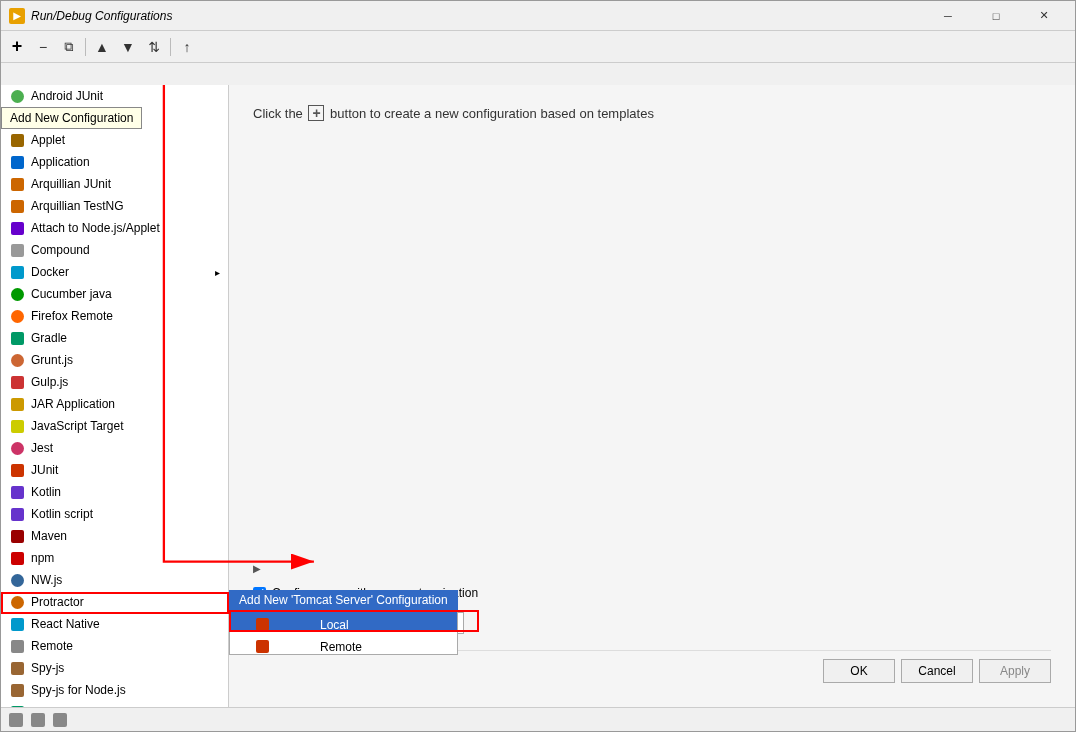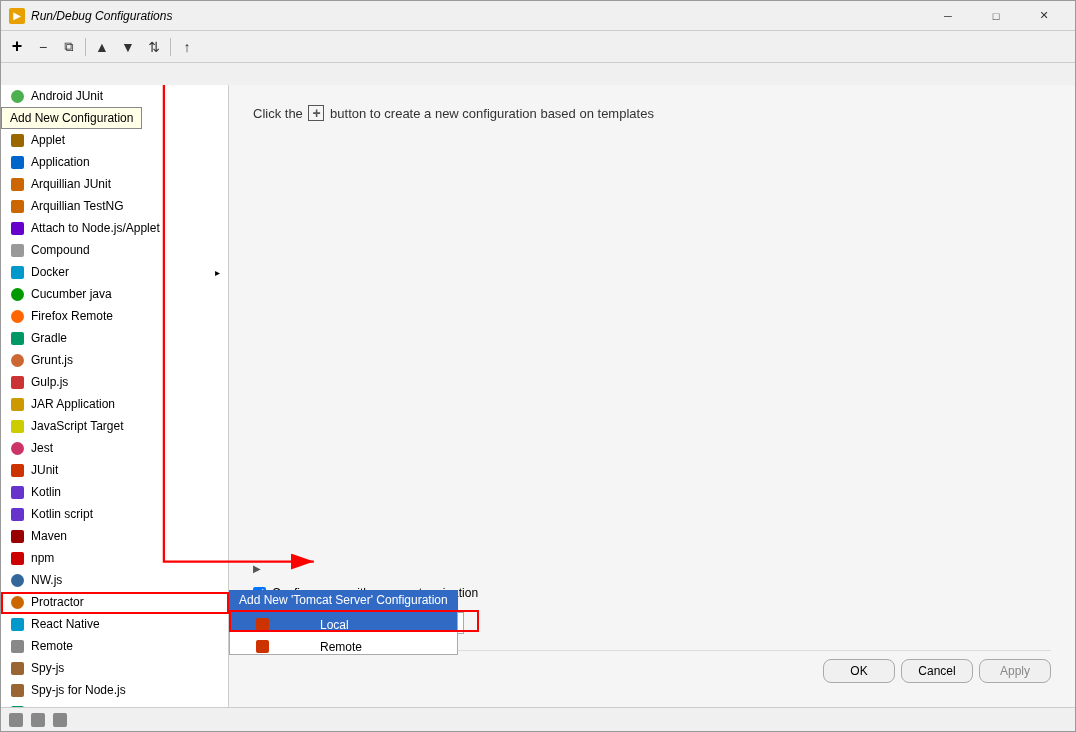--- a/index.html
+++ b/index.html
@@ -233,21 +233,21 @@
     }
     
     .dialog-btn {
       min-width: 72px;
       height: 24px;
       padding: 0 12px;
       border: 1px solid #aaa;
       background: #f0f0f0;
       cursor: pointer;
       font-size: 12px;
-      border-radius: 8px;
+      border-radius: 0;
     }
     
     .dialog-btn.apply { color: #888; }
     
     
     .add-tooltip {
       position: absolute;
       top: 32px;
       left: 0;
       background: #ffffe8;

